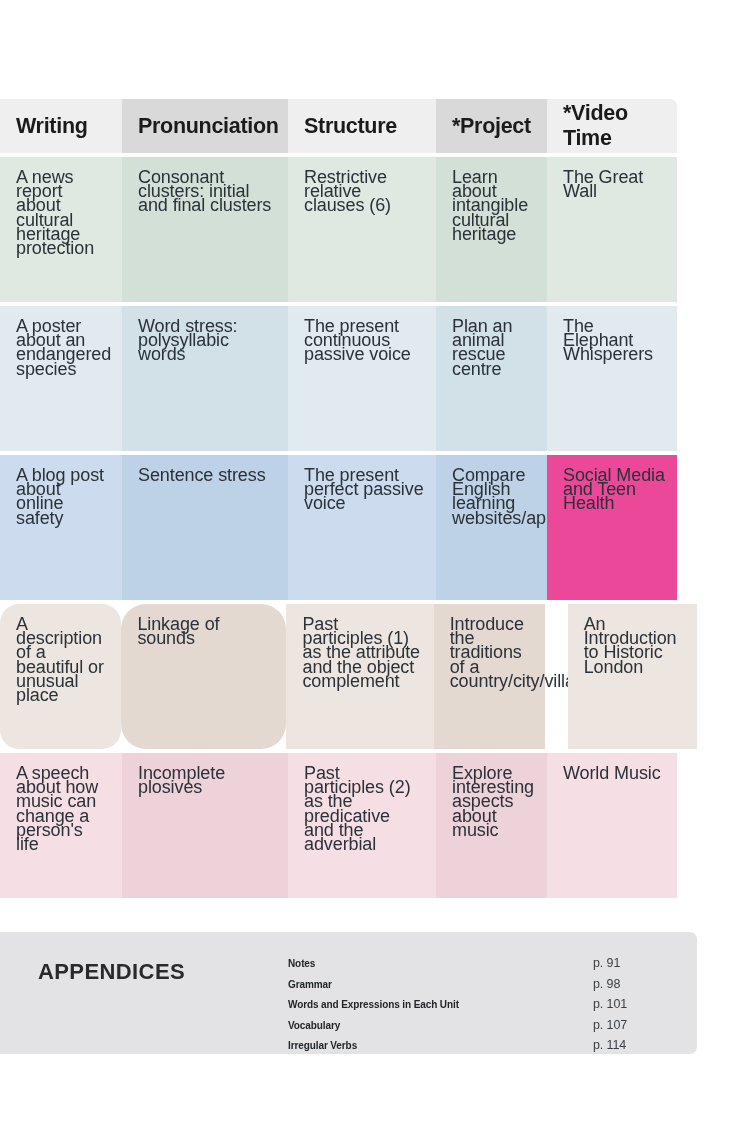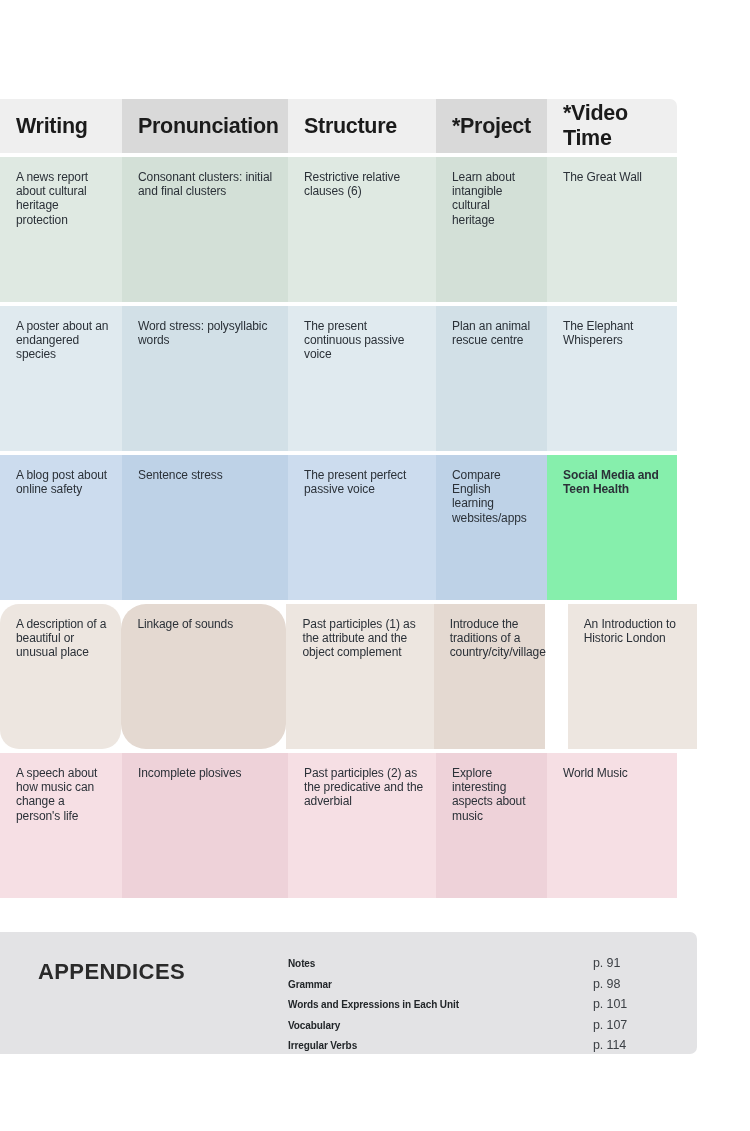--- a/index.html
+++ b/index.html
@@ -52,21 +52,21 @@
   .head-cell.alt { background: #d9d9d9; }
   .head-cell.last { border-top-right-radius: 7px; }
 
   .body-row {
     display: flex;
     margin-top: 4px;
   }
   .body-row .cell {
     box-sizing: border-box;
     padding: 13px 12px 10px 16px;
-    font-size: 12px;
+    font-size: 18px;
     line-height: 14.2px;
     color: #2b3138;
     letter-spacing: -0.1px;
   }
 
   
   .c0 { width: 122px; }
   .c1 { width: 166px; }
   .c2 { width: 148px; }
   .c3 { width: 111px; }
@@ -148,21 +148,21 @@
       <div class="cell c2" style="background: rgb(224, 234, 239);">The present continuous passive voice</div>
       <div class="cell c3" style="background: rgb(210, 224, 231);">Plan an animal rescue centre</div>
       <div class="cell c4" style="background: rgb(224, 234, 239);">The Elephant Whisperers</div>
     </div>
 
     <div class="body-row r-h">
       <div class="cell c0" style="background: rgb(204, 220, 238);">A blog post about online safety</div>
       <div class="cell c1" style="background: rgb(190, 210, 231);">Sentence stress</div>
       <div class="cell c2" style="background: rgb(204, 220, 238);">The present perfect passive voice</div>
       <div class="cell c3" style="background: rgb(190, 210, 231);">Compare English learning websites/apps</div>
-      <div class="cell c4" style="background: #86efac; font-weight: bold;">Social Media and Teen Health</div>
+      <div class="cell c4" style="background: #ec4899;">Social Media and Teen Health</div>
     </div>
 
     <div class="body-row r-h">
       <div class="cell c0" style="background: rgb(237, 230, 224); border-radius: 19px;">A description of a beautiful or unusual place</div>
       <div class="cell c1" style="background: rgb(228, 217, 209); border-radius: 25px;">Linkage of sounds</div>
       <div class="cell c2" style="background: rgb(237, 230, 224);">Past participles (1) as the attribute and the object complement</div>
       <div class="cell c3" style="background: rgb(228, 217, 209);">Introduce the traditions of a country/city/village</div>
       <div class="cell c4" style="background: rgb(237, 230, 224); margin-left: 23px;">An Introduction to Historic London</div>
     </div>
 

